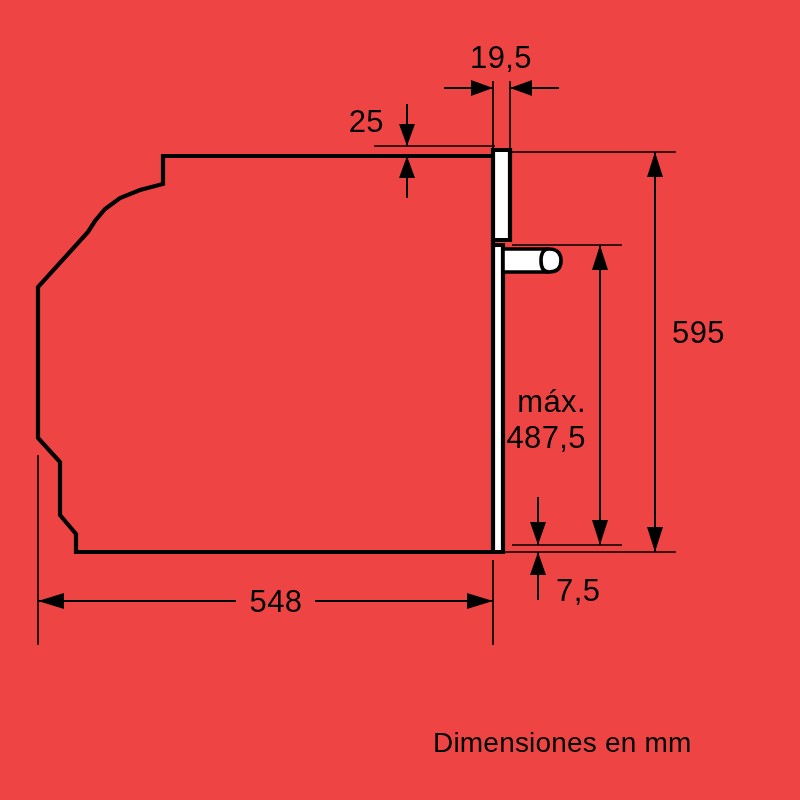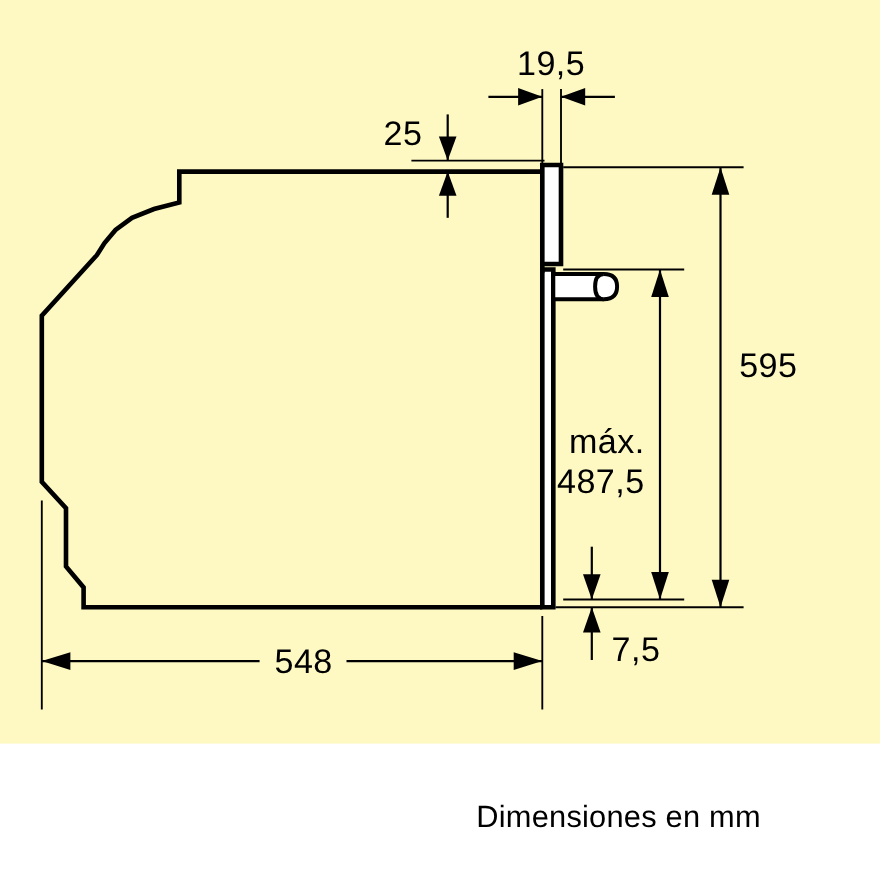--- a/index.html
+++ b/index.html
@@ -9,22 +9,22 @@
   }
   body {
     width: 800px;
     height: 800px;
     overflow: hidden;
     font-family: "Liberation Sans", sans-serif;
   }
   #drawing-root {
     position: relative;
     width: 800px;
-    height: 676px;
-    background: #fef9c3;
+    height: 800px;
+    background: #ef4444;
   }
   svg#technical-drawing {
     display: block;
     width: 800px;
     height: 800px;
   }
   .outline {
     fill: none;
     stroke: #000000;
     stroke-width: 4.2;

